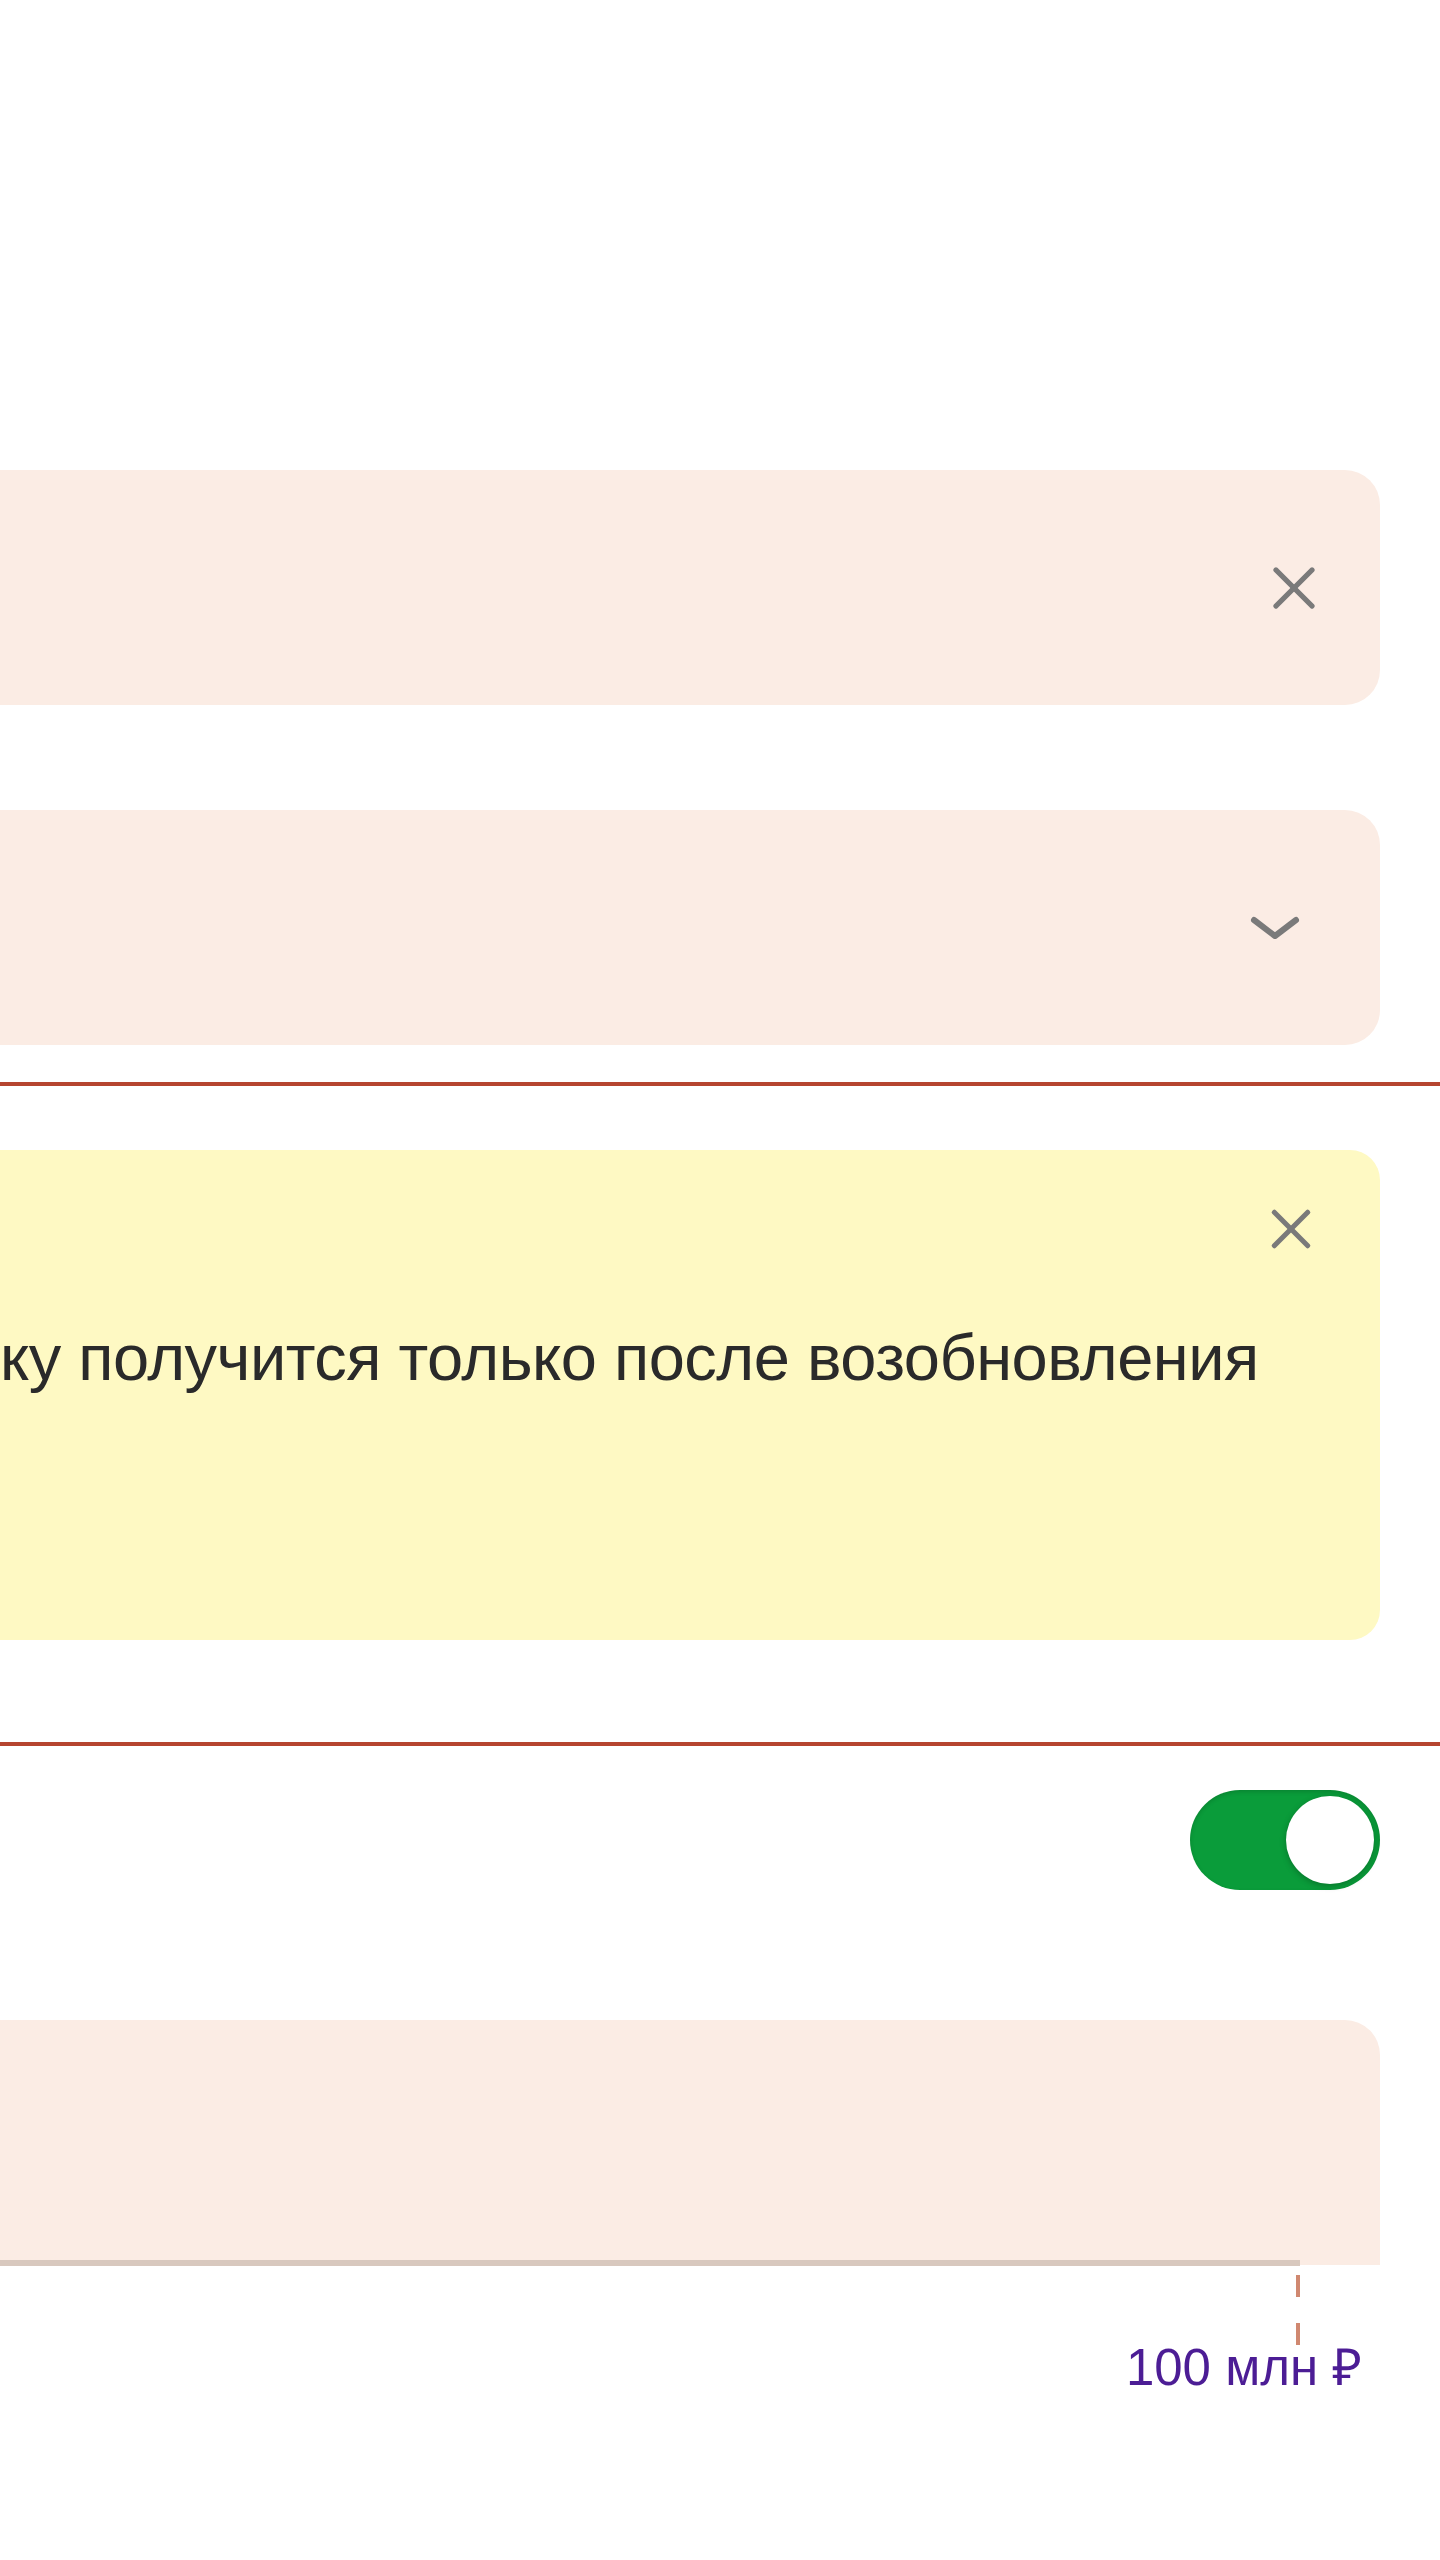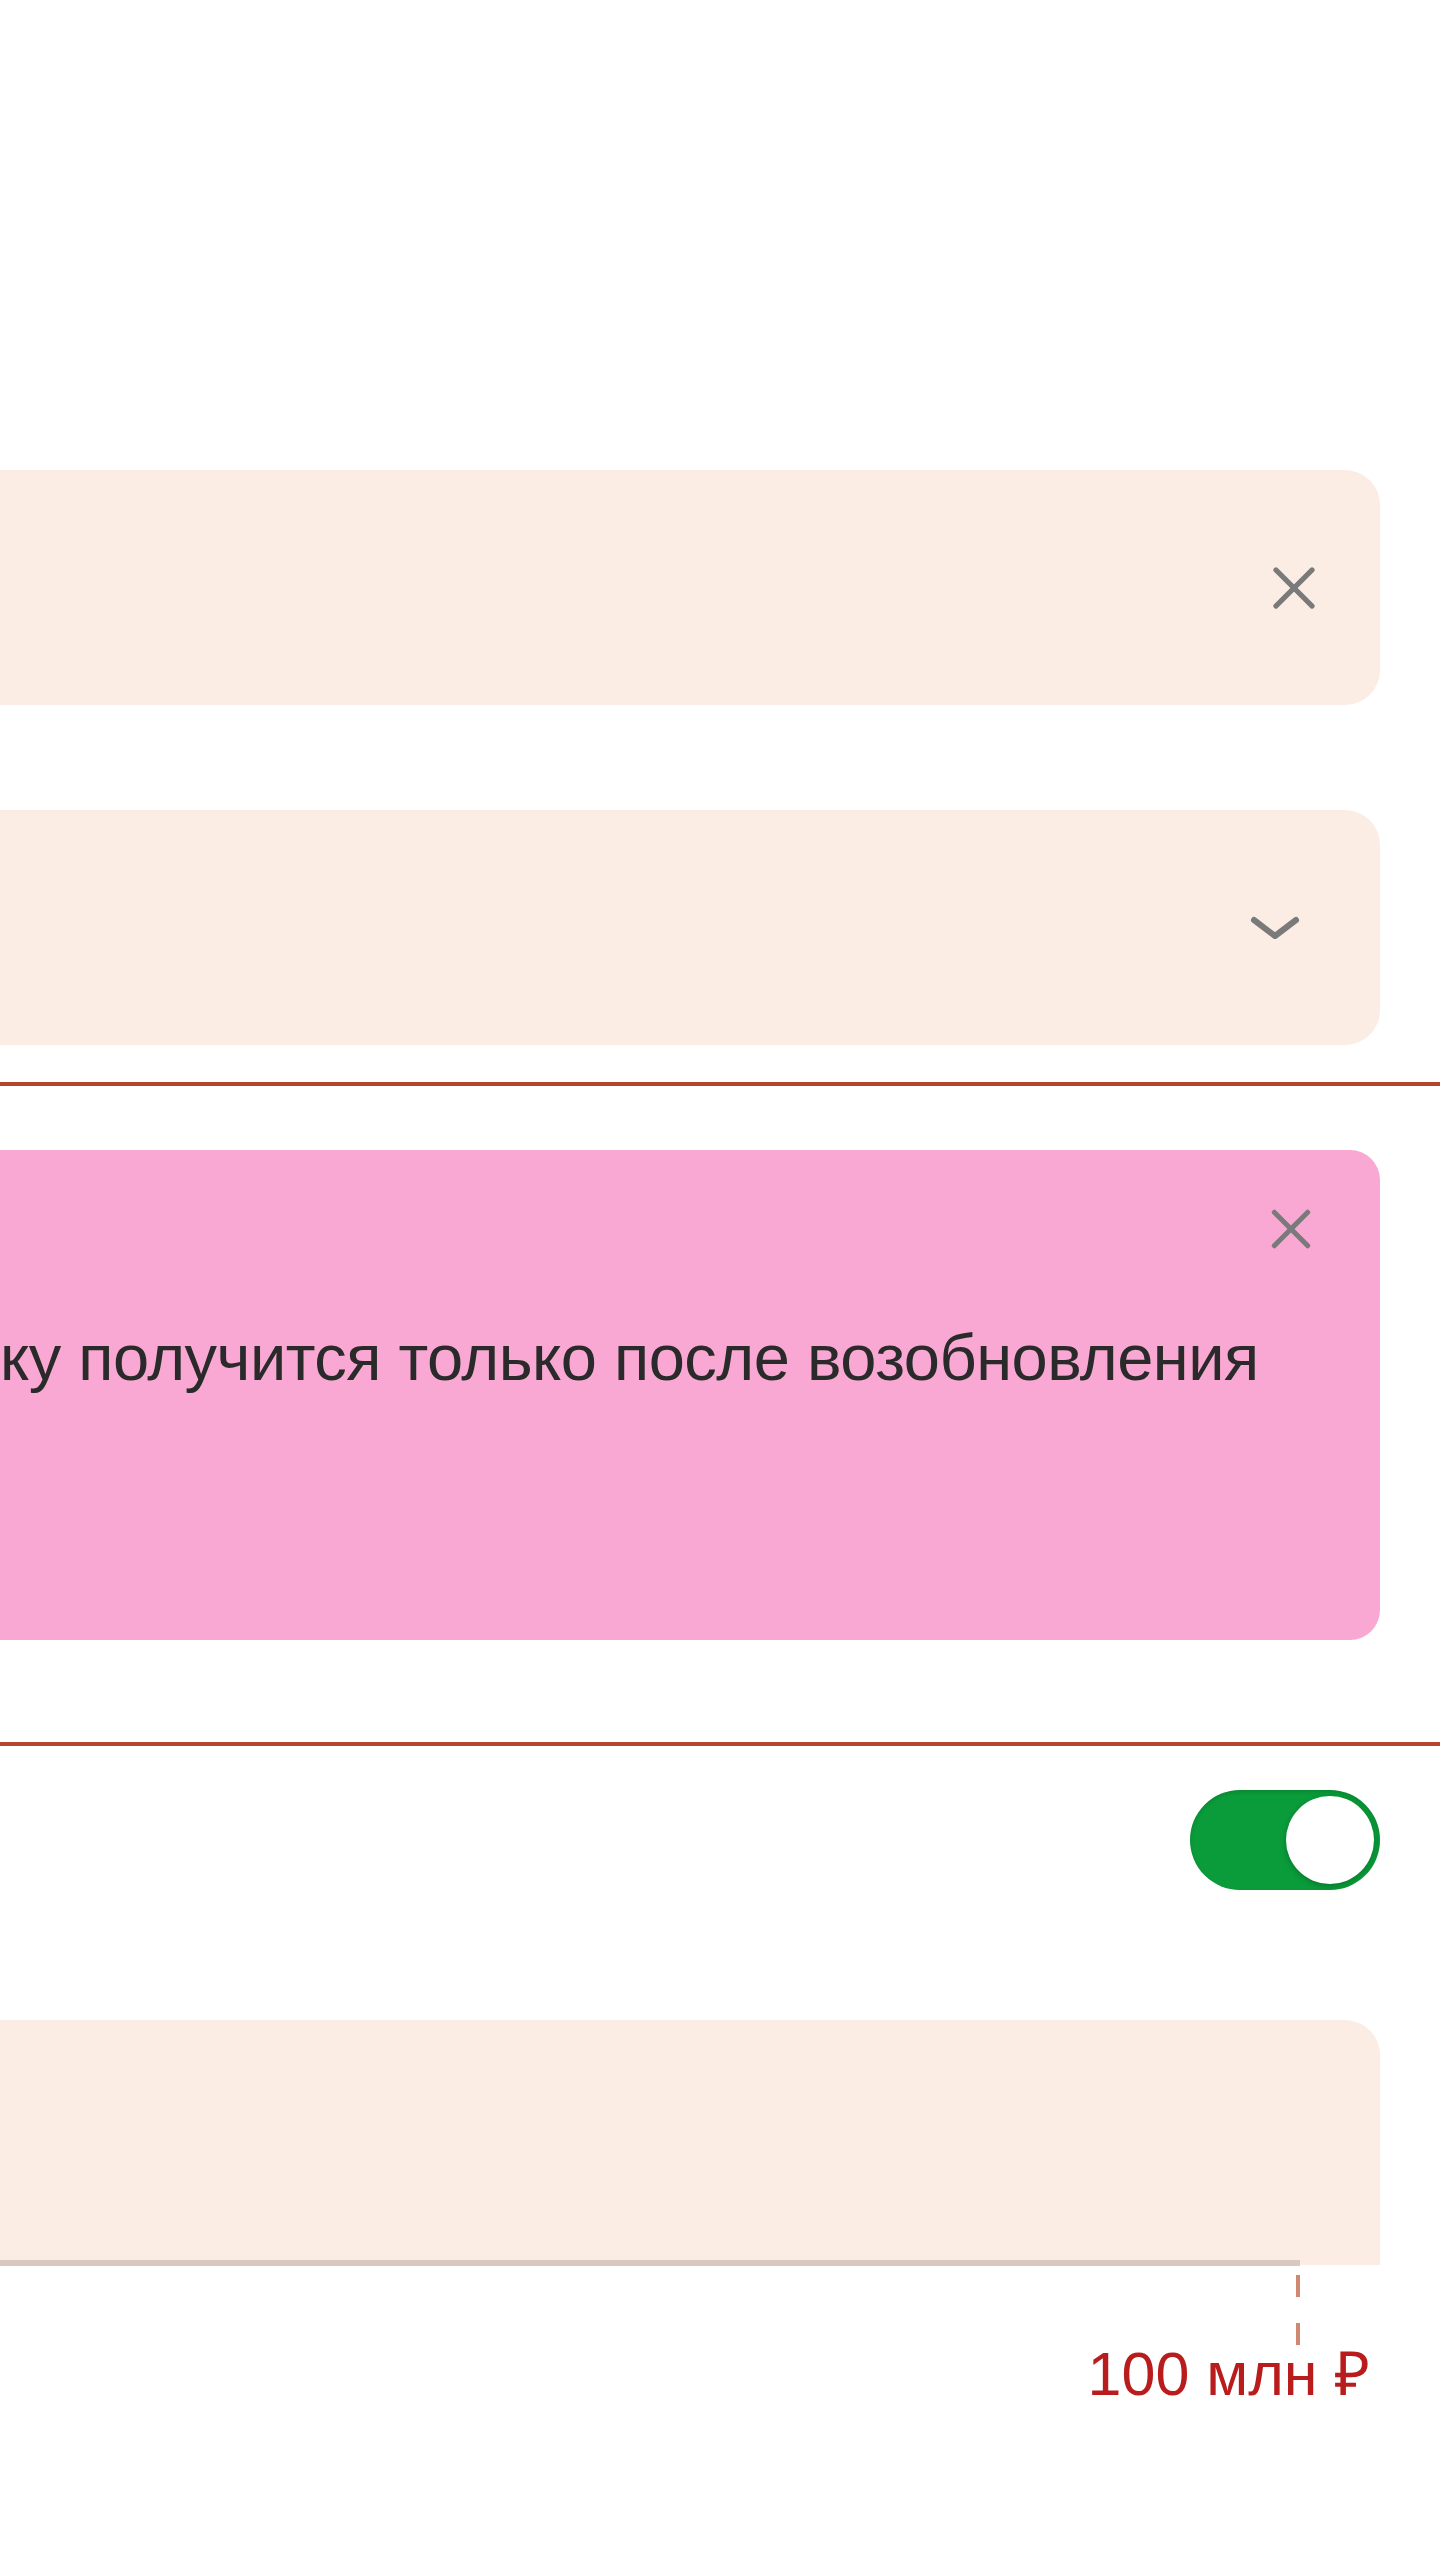--- a/index.html
+++ b/index.html
@@ -92,21 +92,21 @@
       width: 100%;
       height: 4px;
       background: #b64530;
     }
     .alert-box {
       position: absolute;
       left: 0;
       top: 1150px;
       width: 1380px;
       height: 490px;
-      background: #f9a8d4;
+      background: #fef9c3;
       border-radius: 0 30px 30px 0;
       padding: 60px 60px 40px 12px;
       position: absolute;
     }
     .alert-close {
       position: absolute;
       right: 65px;
       top: 55px;
       width: 48px;
       height: 48px;
@@ -206,24 +206,24 @@
       justify-content: space-between;
       align-items: center;
     }
     .slider-tick {
       width: 4px;
       height: 22px;
       background: #d08870;
     }
     .slider-label {
       position: absolute;
-      right: 70px;
+      right: 78px;
       top: 2330px;
-      font-size: 61px;
-      color: #b91c1c;
+      font-size: 51px;
+      color: #4c1d95;
       white-space: nowrap;
     }
   </style>
 </head>
 <body>
 
 <div class="container">
 
   <div class="input-field-1">
     <div class="close-icon-1">

